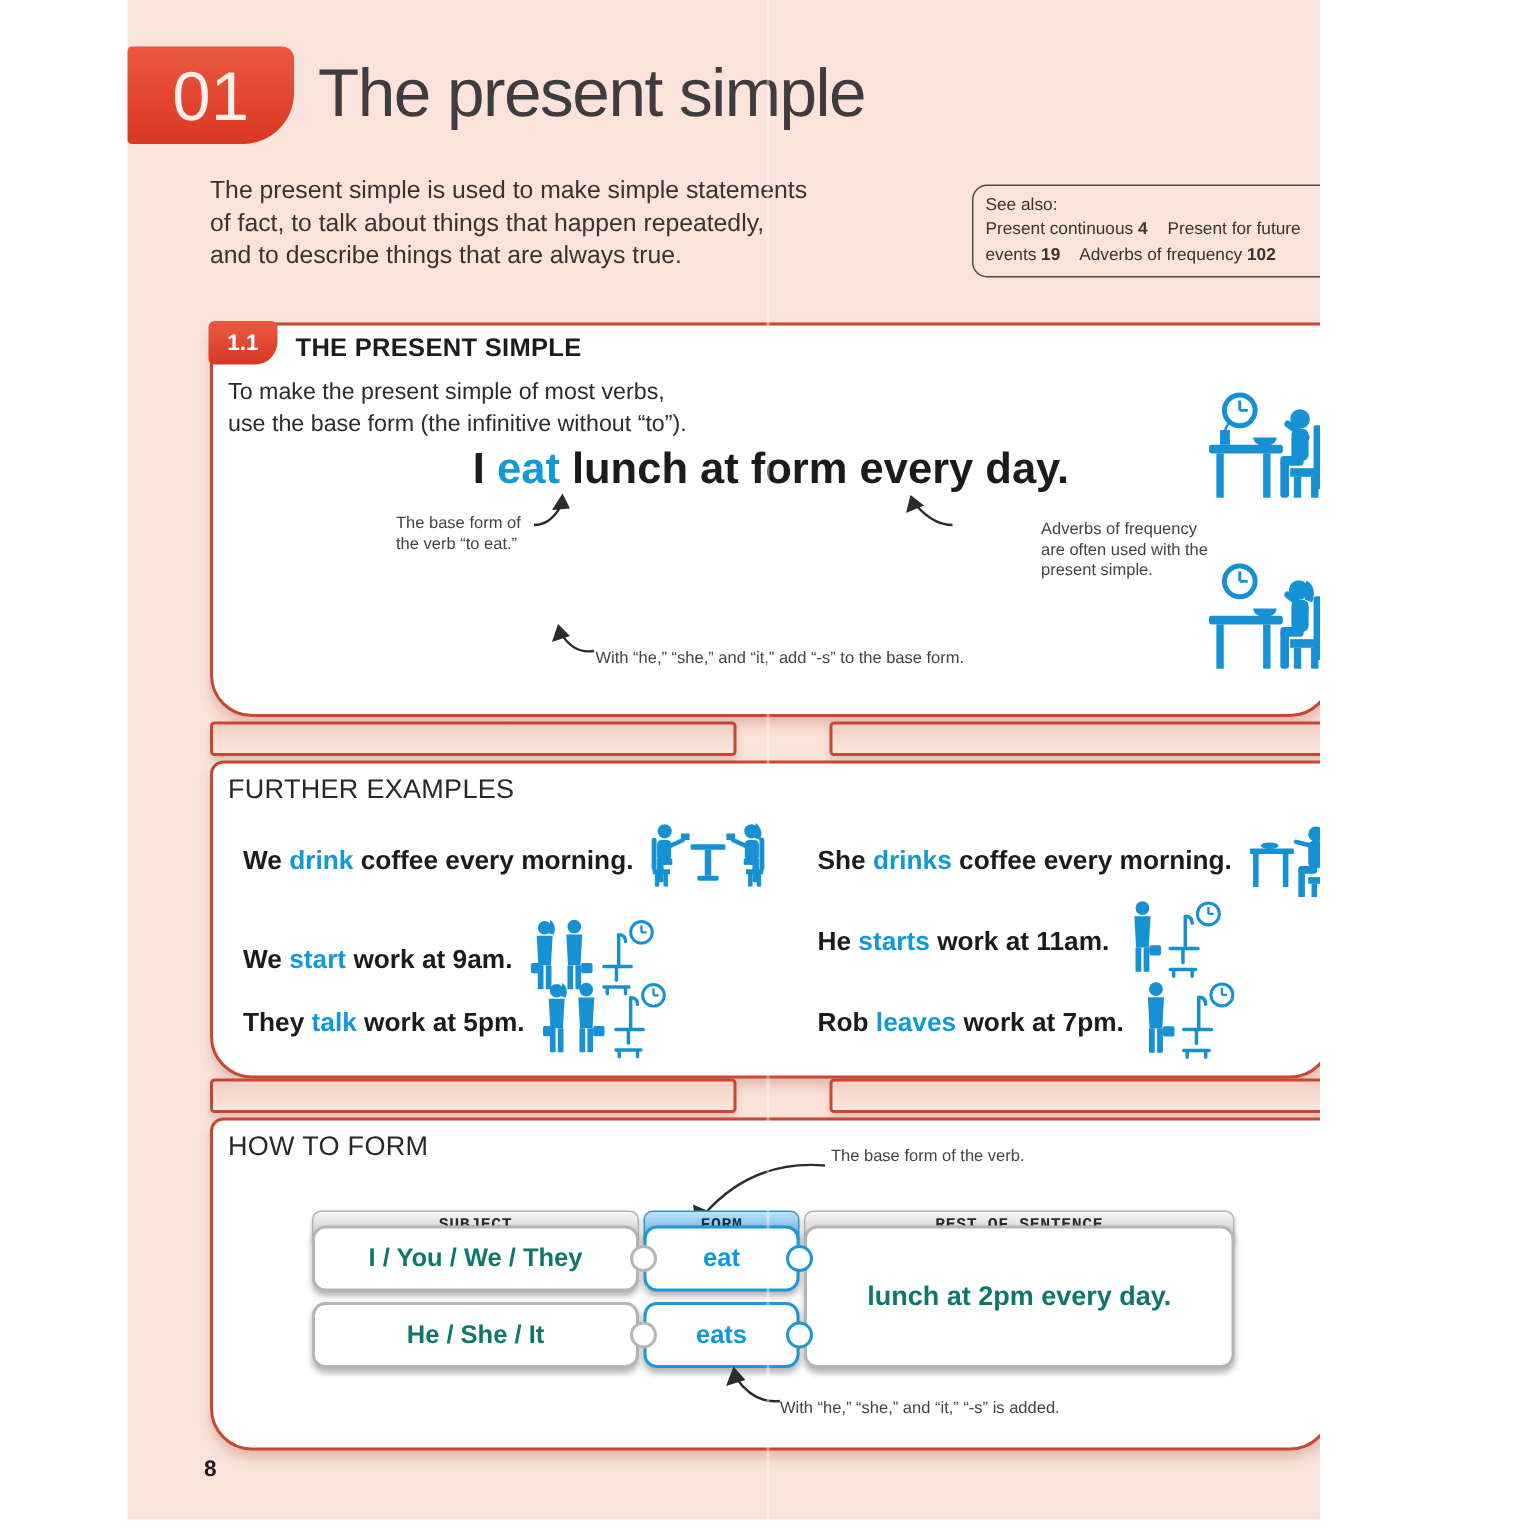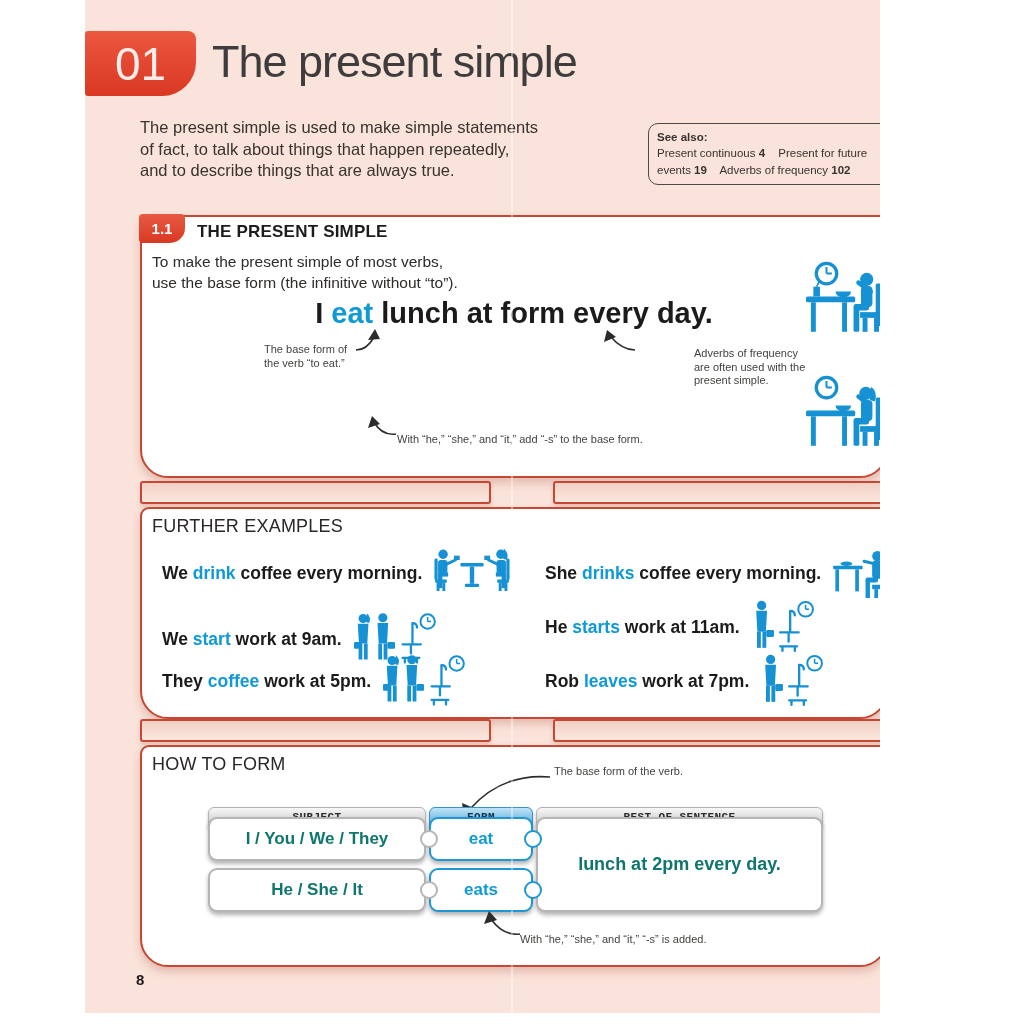--- a/index.html
+++ b/index.html
@@ -11,21 +11,21 @@
   
   .chapter-box{position:absolute;left:85px;top:31px;width:111px;height:65px;
      background:linear-gradient(180deg,#ec5740,#d93822);
      border-radius:3px 8px 34px 3px;display:flex;align-items:center;justify-content:center;
      color:rgba(255,246,243,0.95);font-size:46px;font-weight:400;z-index:5;}
   .page-title{position:absolute;left:212px;top:36px;font-size:45px;font-weight:400;
      letter-spacing:-1px;color:#3e3c3d;}
   .intro{position:absolute;left:140px;top:117px;font-size:16.5px;line-height:21.5px;color:#37332f;}
   .see-also{position:absolute;left:648px;top:123px;width:226px;border:1.5px solid #4e4a48;
      border-radius:10px;padding:5px 8px 6px 8px;font-size:11.5px;line-height:1.42;color:#37332f;}
-  .see-also .sa-title{font-weight:bold;display:block;}
+  .see-also .sa-title{font-weight:normal;display:block;}
   .see-also .ref{margin-right:10px;}
   .see-also b{font-weight:bold;}
 
   
   .panel{position:absolute;left:140px;width:748px;background:#ffffff;
      border:2.5px solid #c64734;border-radius:9px 9px 28px 28px;
      box-shadow:0 5px 8px rgba(170,80,60,0.28);box-sizing:border-box;}
   .panel1{top:215px;height:263px;}
   .panel2{top:507px;height:212px;}
   .panel3{top:745px;height:222px;}
@@ -260,21 +260,21 @@
           <use href="#i-couple-coffee" fill="#1691d3"></use>
         </svg>
     </div>
     <div class="ex-row" style="left:20px;top:104px;">
       <span class="ex-text"><span>We </span><span class="blu">start</span><span> work at 9am.</span></span>
       <svg class="pict" width="82" height="54">
           <use href="#i-two-workers" fill="#1691d3"></use>
         </svg>
     </div>
     <div class="ex-row" style="left:20px;top:146px;">
-      <span class="ex-text"><span>They </span><span class="blu">coffee</span><span> work at 5pm.</span></span>
+      <span class="ex-text"><span>They </span><span class="blu">talk</span><span> work at 5pm.</span></span>
       <svg class="pict" width="82" height="54">
           <use href="#i-two-workers" fill="#1691d3"></use>
         </svg>
     </div>
 
     <div class="ex-row" style="left:403px;top:38px;">
       <span class="ex-text"><span>She </span><span class="blu">drinks</span><span> coffee every morning.</span></span>
       <svg class="pict" width="68" height="50">
           <use href="#i-woman-coffee" fill="#1691d3"></use>
         </svg>

